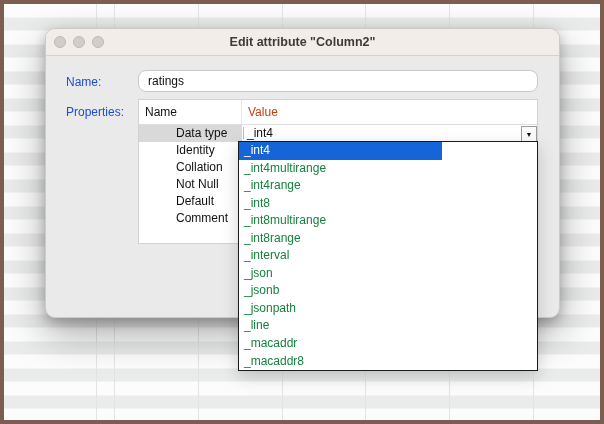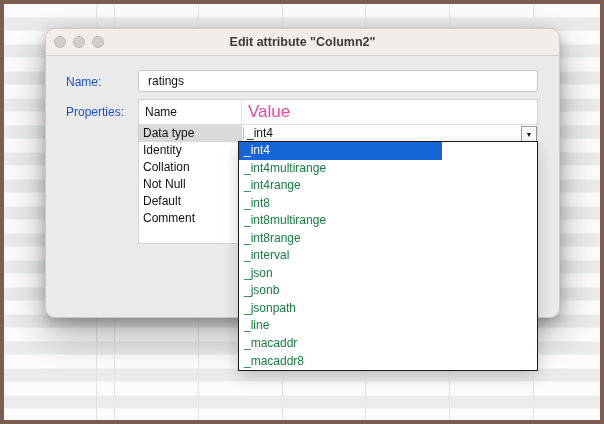--- a/index.html
+++ b/index.html
@@ -41,31 +41,31 @@
     text-align:center;font-size:12.5px;font-weight:700;color:#3f3a38;
   }
   .lights{position:absolute;left:8px;top:7px;display:flex;gap:7px;}
   .light{width:12px;height:12px;border-radius:50%;background:#d2ccca;border:1px solid #c0bab6;box-sizing:border-box;}
   .field-label{
     position:absolute;left:20px;font-size:12px;color:#1d4ed8;
   }
   .name-input{
     position:absolute;left:92px;top:41px;width:400px;height:22px;box-sizing:border-box;
     border:1px solid #c9c9c9;background:#ffffff;font-family:"Liberation Sans",sans-serif;
-    font-size:12px;color:#111;padding:0 0 0 9px;outline:none;border-radius:3px;
+    font-size:12px;color:#111;padding:0 0 0 9px;outline:none;border-radius:8px;
   }
   .prop-table{
     position:absolute;left:92px;top:70px;width:400px;height:145px;box-sizing:border-box;
     background:#ffffff;border:1px solid #d2d2d2;
   }
   .prop-header{position:absolute;left:0;top:0;right:0;height:24px;border-bottom:1px solid #dedede;}
   .col-name-h{position:absolute;left:6px;top:0;height:24px;line-height:24px;font-size:12px;color:#111;}
-  .col-value-h{position:absolute;left:109px;top:0;height:24px;line-height:24px;font-size:17px;color:#ec4899;}
+  .col-value-h{position:absolute;left:109px;top:0;height:24px;line-height:24px;font-size:12px;color:#c2410c;}
   .col-sep{position:absolute;left:102px;top:0;bottom:0;width:1px;background:#e6e6e6;}
-  .prop-row{position:absolute;left:0;width:103px;height:17px;line-height:17px;font-size:12px;color:#111;padding-left:4px;box-sizing:border-box;}
+  .prop-row{position:absolute;left:0;width:103px;height:17px;line-height:17px;font-size:12px;color:#111;padding-left:37px;box-sizing:border-box;}
   .prop-row.selected{background:#d9d9d9;}
   .combo-value{position:absolute;left:108px;top:25px;height:17px;line-height:17px;font-size:12px;color:#111;}
   .caret-mark{position:absolute;left:104px;top:27px;width:1px;height:12px;background:#b9b9b9;}
   .combo-btn{
     position:absolute;left:382px;top:26px;width:16px;height:16px;box-sizing:border-box;
     background:#fbfbfb;border:1px solid #9b9b9b;display:flex;align-items:center;justify-content:center;
     cursor:default;
   }
   .combo-btn .chev{font-size:7px;color:#111;line-height:1;}
   

